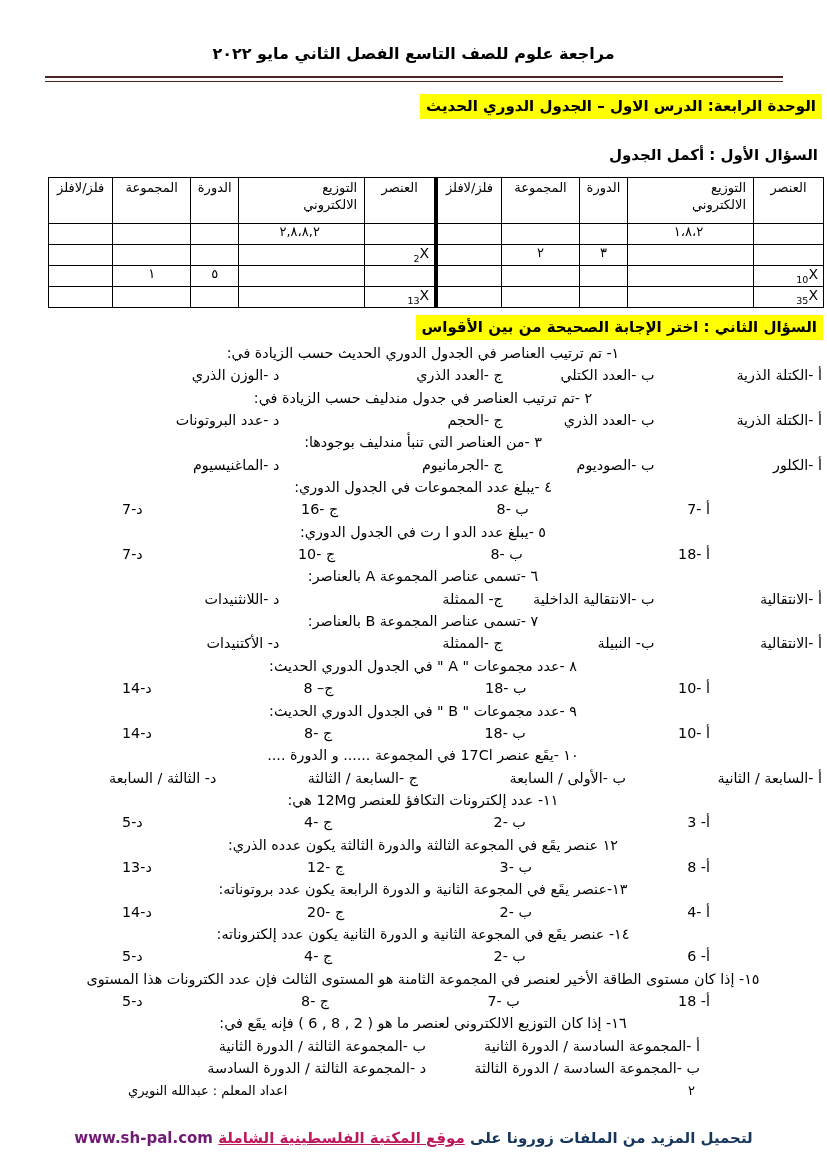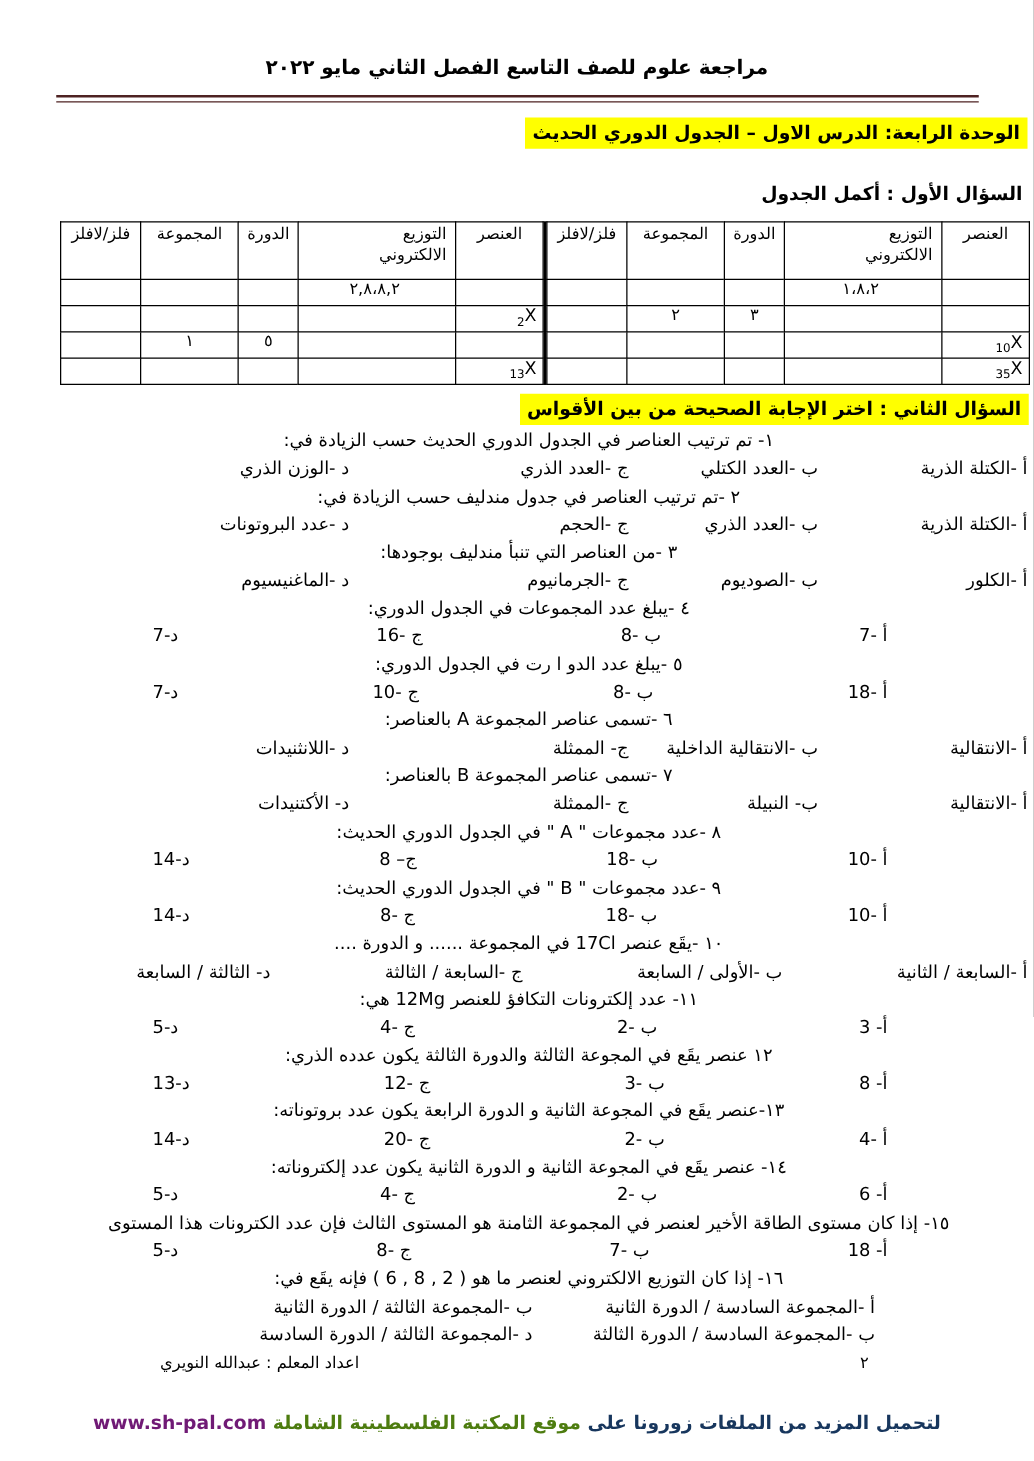--- a/index.html
+++ b/index.html
@@ -307,18 +307,18 @@
     </div>
 
   <div class="footer">
     <span class="prepared">اعداد المعلم : عبدالله النويري</span>
     <span class="pagenum">٢</span>
   </div>
 
   <div class="promo">
     <span style="color: rgb(23, 54, 93);">لتحميل المزيد من الملفات زورونا على</span>
     <span> </span>
-    <span style="color: #4d7c0f;">موقع المكتبة الفلسطينية الشاملة</span>
+    <span style="color: #be185d; text-decoration: underline;">موقع المكتبة الفلسطينية الشاملة</span>
     <span> </span>
     <span class="url" style="color: #701a75;">www.sh-pal.com</span>
   </div>
 
 </div>
 
 </body></html>

